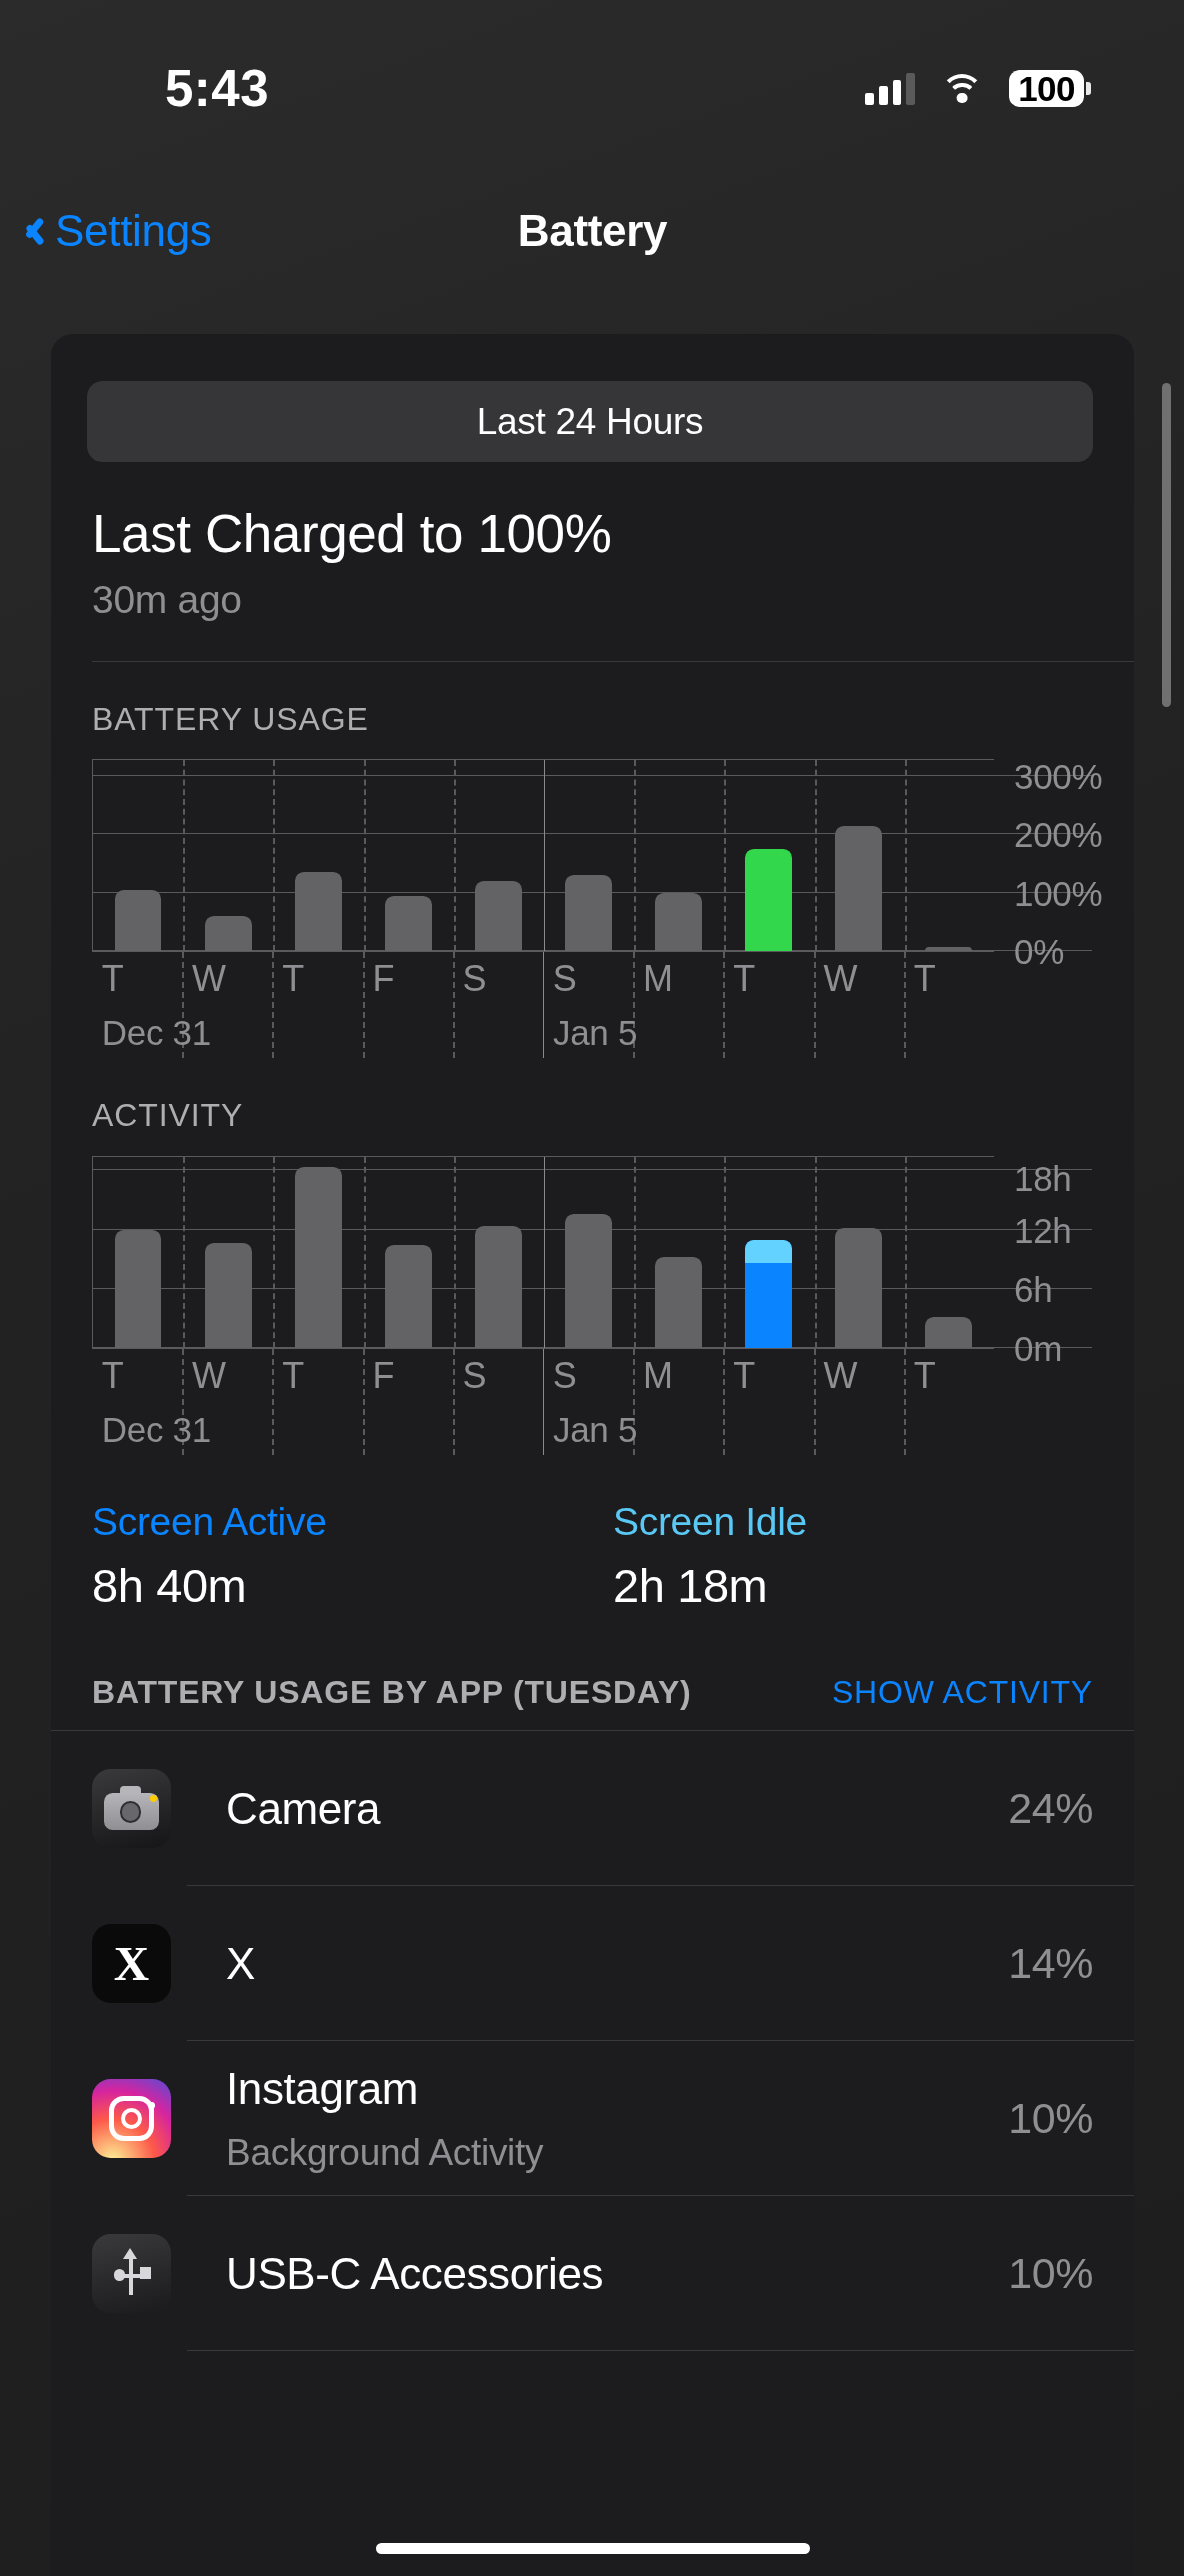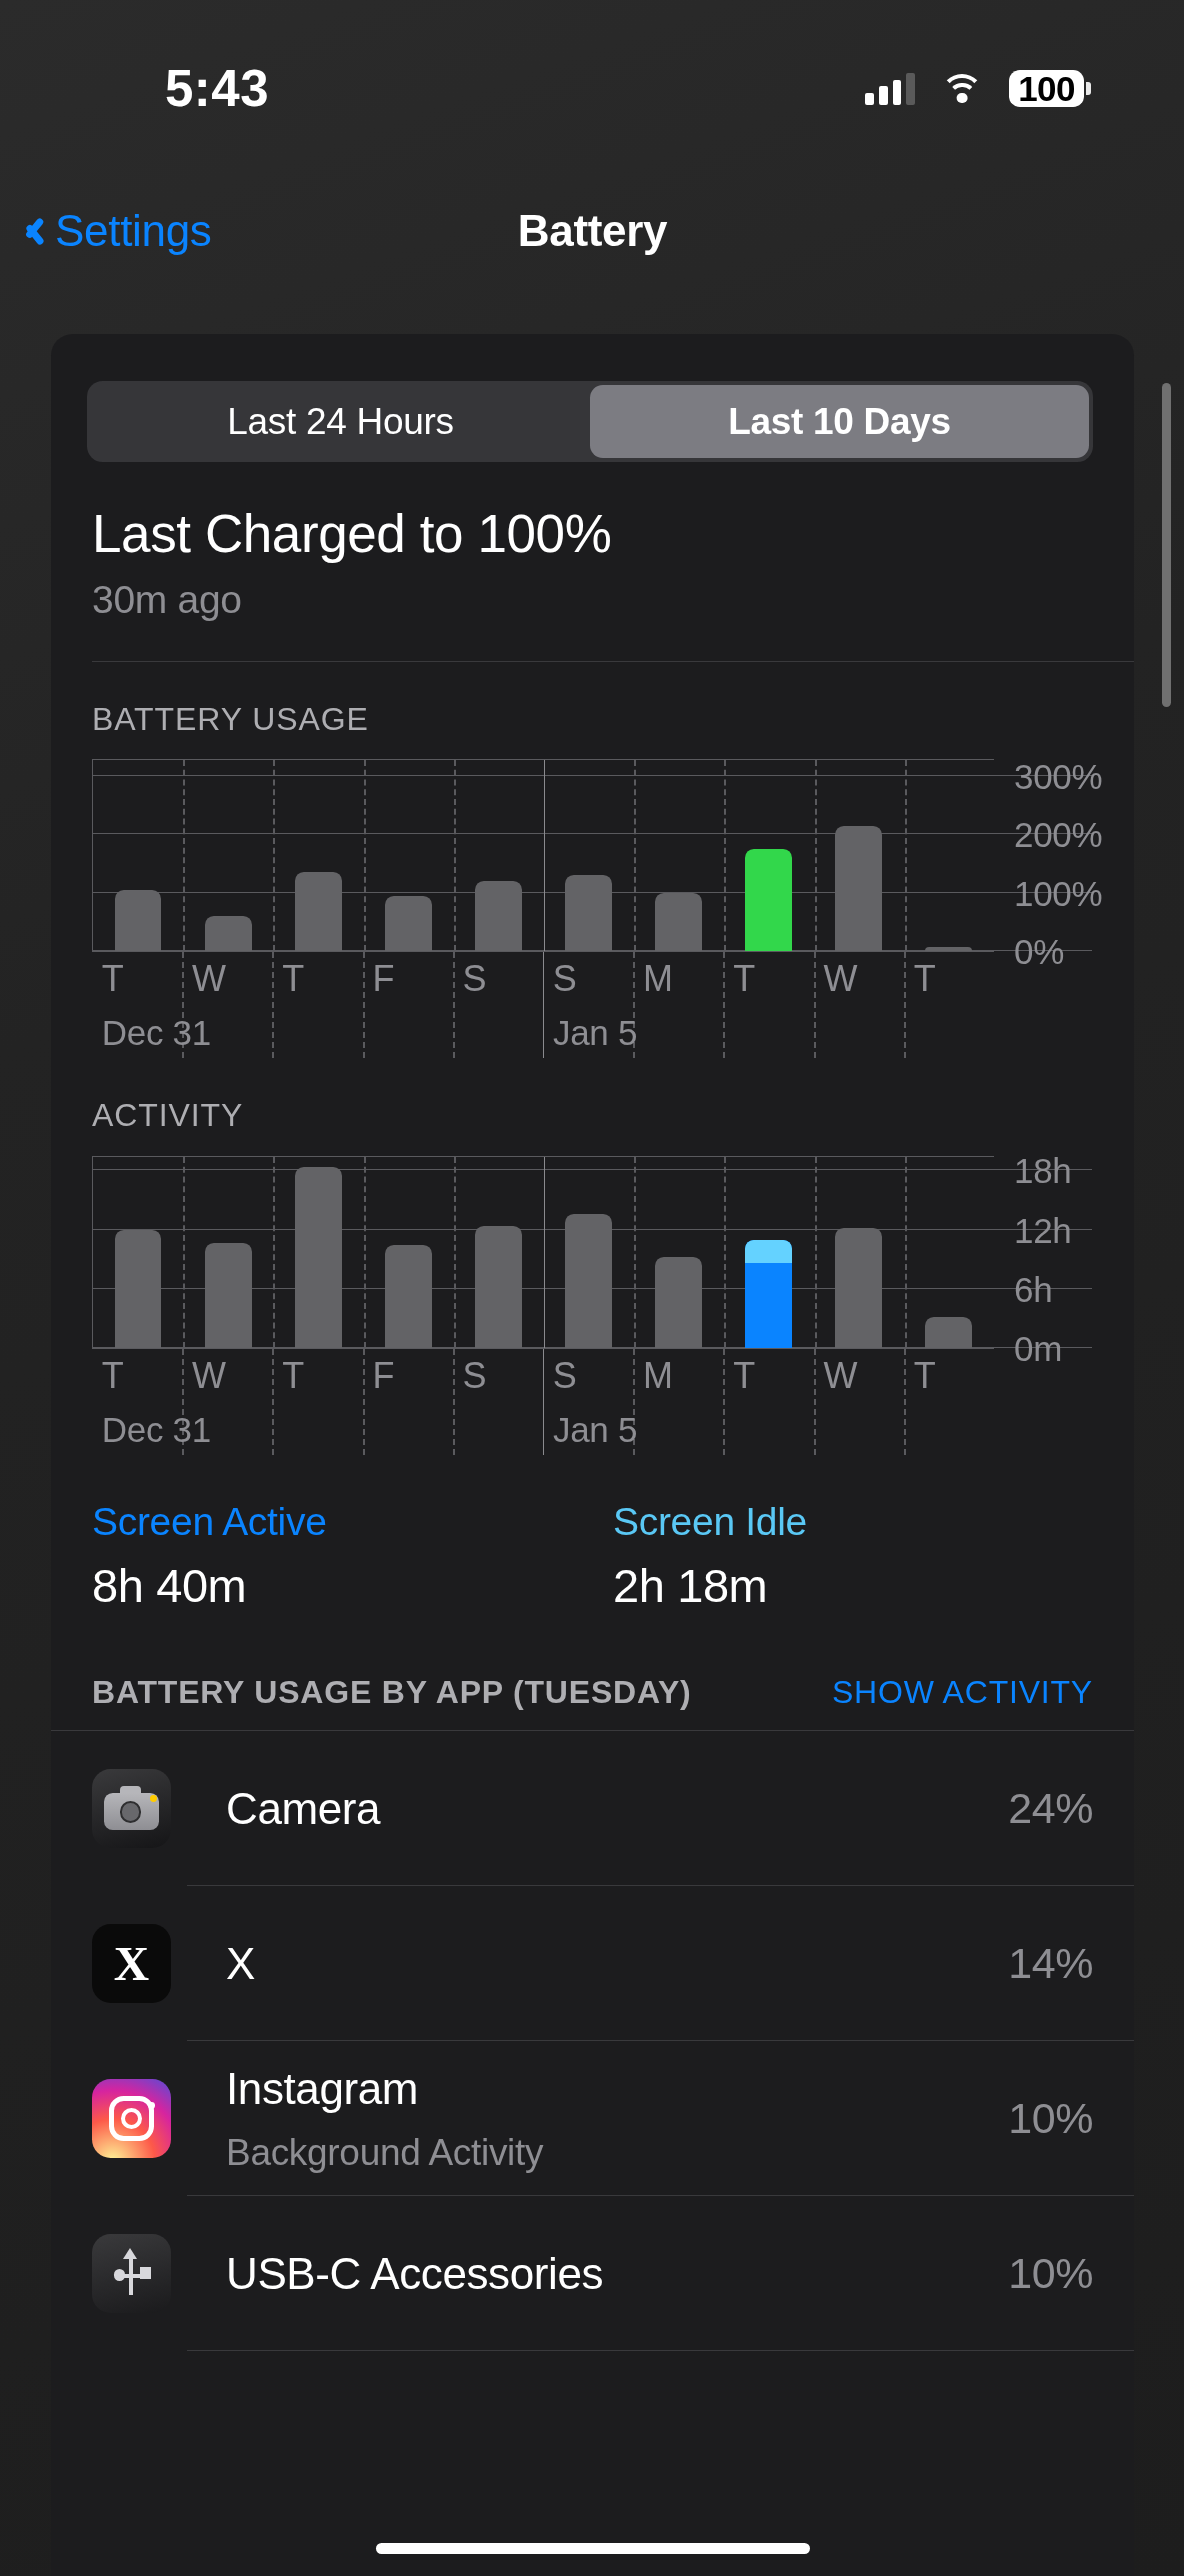--- a/index.html
+++ b/index.html
@@ -311,21 +311,20 @@
       <span class="chev"></span>
       <span class="nav-back-label">Settings</span>
     </div>
     <div class="nav-title">Battery</div>
   </div>
 
   <div class="card">
 
     <div class="seg">
       <div class="seg-item">Last 24 Hours</div>
-      <div class="seg-item active">Last 10 Days</div>
     </div>
 
     <div class="charged">
       <div class="charged-title">Last Charged to 100%</div>
       <div class="charged-sub">30m ago</div>
     </div>
     <div class="hr"></div>
 
     <div class="sec-label">BATTERY USAGE</div>
     <div class="chart-wrap">
@@ -477,21 +476,21 @@
             </div>
             <div class="bslot">
               <div class="bar" style="height: 31px;"></div>
             </div>
           </div>
         </div>
       <div class="ylabels" id="ylab-activity" style="--ph: 193px; height: 193px;">
           <div class="ylab" style="bottom: 0px; top: auto; transform: translateY(50%);">0m</div>
           <div class="ylab" style="bottom: 59px; top: auto; transform: translateY(50%);">6h</div>
           <div class="ylab" style="bottom: 118px; top: auto; transform: translateY(50%);">12h</div>
-          <div class="ylab" style="bottom: 178px; top: auto; transform: translateY(50%); text-align: right;">18h</div>
+          <div class="ylab" style="bottom: 170px; top: auto; transform: translateY(50%); text-align: right;">18h</div>
         </div>
     </div>
     <div class="xaxis" id="xaxis-activity">
         <div class="xgrid-v" style="left: 90px;"></div>
         <div class="xgrid-v" style="left: 180px;"></div>
         <div class="xgrid-v" style="left: 271px;"></div>
         <div class="xgrid-v" style="left: 361px;"></div>
         <div class="xgrid-v solid" style="left: 451px;"></div>
         <div class="xgrid-v" style="left: 541px;"></div>
         <div class="xgrid-v" style="left: 631px;"></div>

